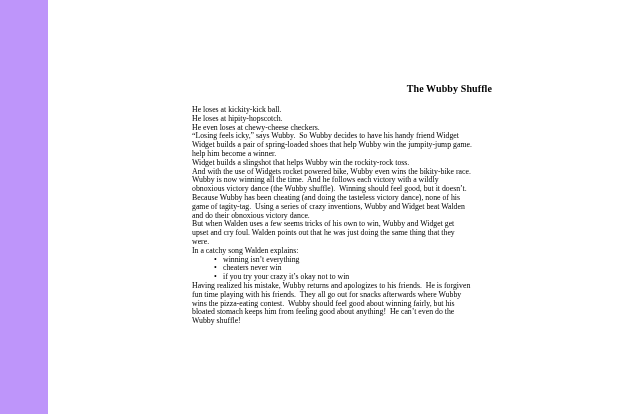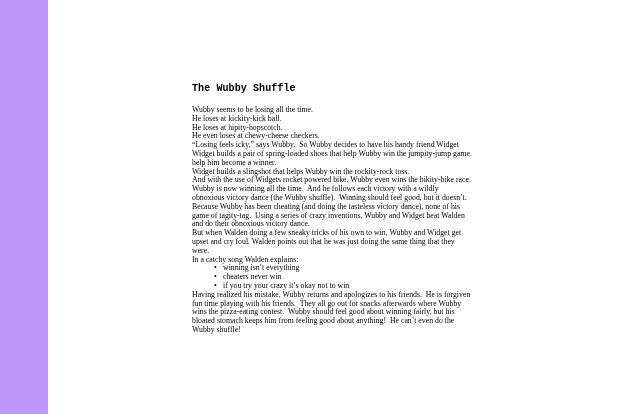--- a/index.html
+++ b/index.html
@@ -29,27 +29,28 @@
     height: 414px;
     background: #ffffff;
   }
   .doc-content {
     position: absolute;
     left: 144px; 
     top: 83px;
     width: 300px;
   }
   .doc-title {
-    font-family: Liberation Mono, monospace;
+    font-family: Liberation Serif, serif;
     font-weight: bold;
     font-size: 10px;
     line-height: 11px;
     color: #000000;
     margin: 0 0 12px 0;
     letter-spacing: 0.1px;
+    text-align: right;
   }
   .doc-body {
     color: #000000;
   }
   .line {
     font-family: "Liberation Serif", serif;
     font-size: 7.8px;
     line-height: 8.8px;
     white-space: pre;
     color: #000000;
@@ -65,35 +66,34 @@
 </style>
 </head>
 <body>
 
 <div class="canvas">
   <div class="left-bar" style="background: rgb(190, 149, 250);"></div>
   <div class="doc-page">
     <div class="doc-content">
       <h1 class="doc-title">The Wubby Shuffle</h1>
       <div class="doc-body" id="doc-body">
-          <div class="line">Wubby seems to be losing all the time.</div>
           <div class="line">He loses at kickity-kick ball.</div>
           <div class="line">He loses at hipity-hopscotch.</div>
           <div class="line">He even loses at chewy-cheese checkers.</div>
           <div class="line">“Losing feels icky,” says Wubby.  So Wubby decides to have his handy friend Widget</div>
           <div class="line">Widget builds a pair of spring-loaded shoes that help Wubby win the jumpity-jump game.</div>
           <div class="line">help him become a winner.</div>
           <div class="line">Widget builds a slingshot that helps Wubby win the rockity-rock toss.</div>
           <div class="line">And with the use of Widgets rocket powered bike, Wubby even wins the bikity-bike race.</div>
           <div class="line">Wubby is now winning all the time.  And he follows each victory with a wildly</div>
           <div class="line">obnoxious victory dance (the Wubby shuffle).  Winning should feel good, but it doesn’t.</div>
           <div class="line">Because Wubby has been cheating (and doing the tasteless victory dance), none of his</div>
           <div class="line">game of tagity-tag.  Using a series of crazy inventions, Wubby and Widget beat Walden</div>
           <div class="line">and do their obnoxious victory dance.</div>
-          <div class="line">But when Walden doing a few sneaky tricks of his own to win, Wubby and Widget get</div>
+          <div class="line">But when Walden uses a few seems tricks of his own to win, Wubby and Widget get</div>
           <div class="line">upset and cry foul. Walden points out that he was just doing the same thing that they</div>
           <div class="line">were.</div>
           <div class="line">In a catchy song Walden explains:</div>
           <div class="line bullet"><span class="bullet-glyph">•</span><span>winning isn’t everything</span></div>
           <div class="line bullet"><span class="bullet-glyph">•</span><span>cheaters never win</span></div>
           <div class="line bullet"><span class="bullet-glyph">•</span><span>if you try your crazy it’s okay not to win</span></div>
           <div class="line">Having realized his mistake, Wubby returns and apologizes to his friends.  He is forgiven</div>
           <div class="line">fun time playing with his friends.  They all go out for snacks afterwards where Wubby</div>
           <div class="line">wins the pizza-eating contest.  Wubby should feel good about winning fairly, but his</div>
           <div class="line">bloated stomach keeps him from feeling good about anything!  He can’t even do the</div>

